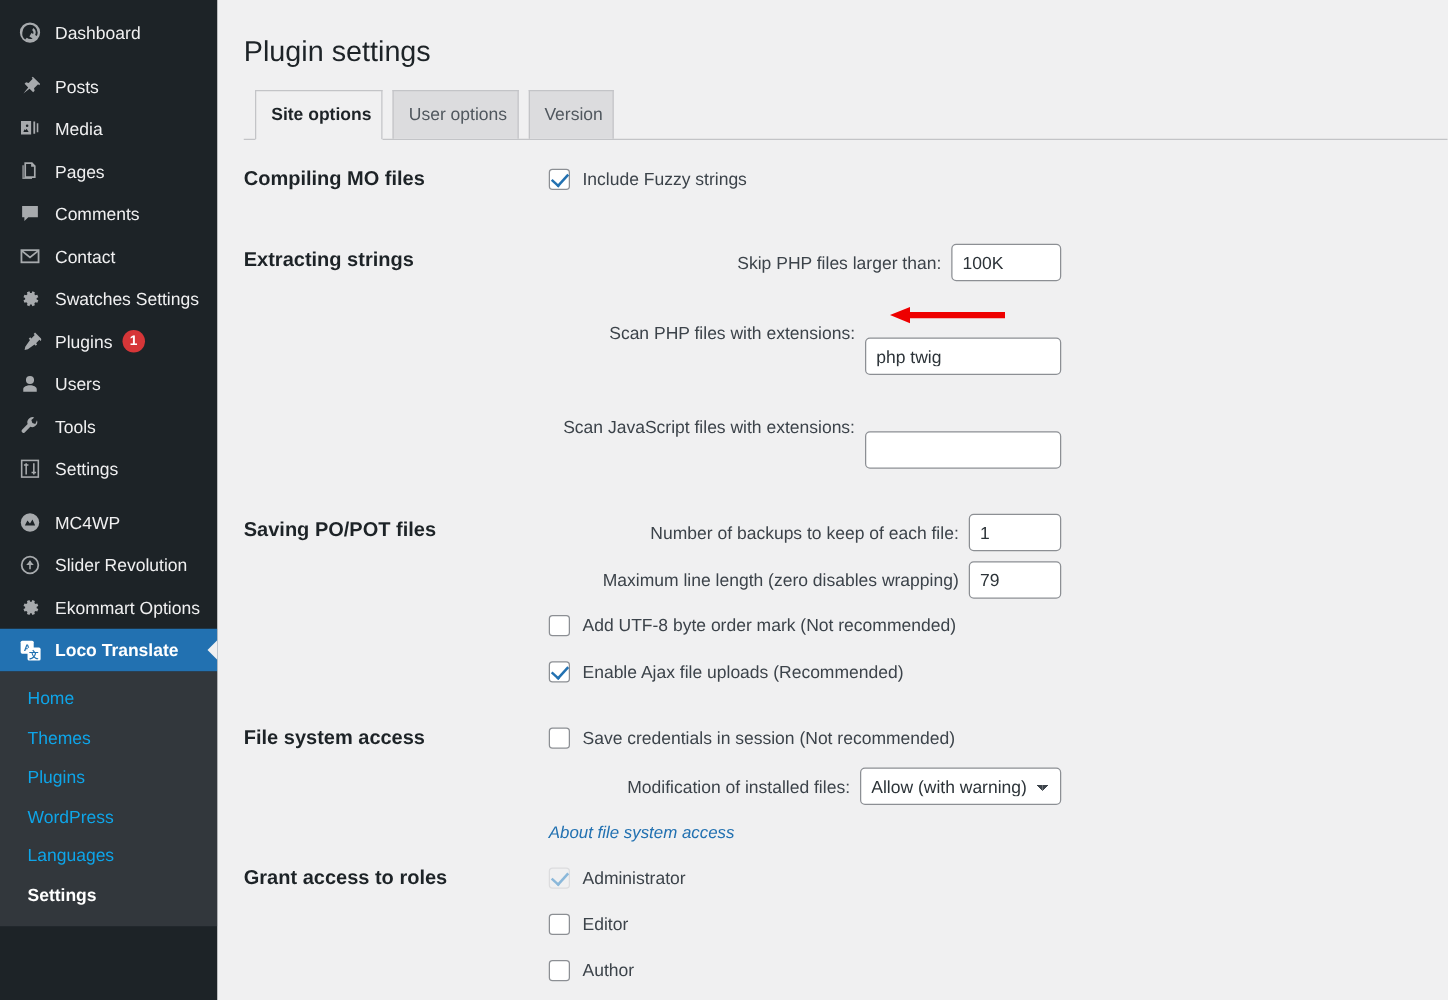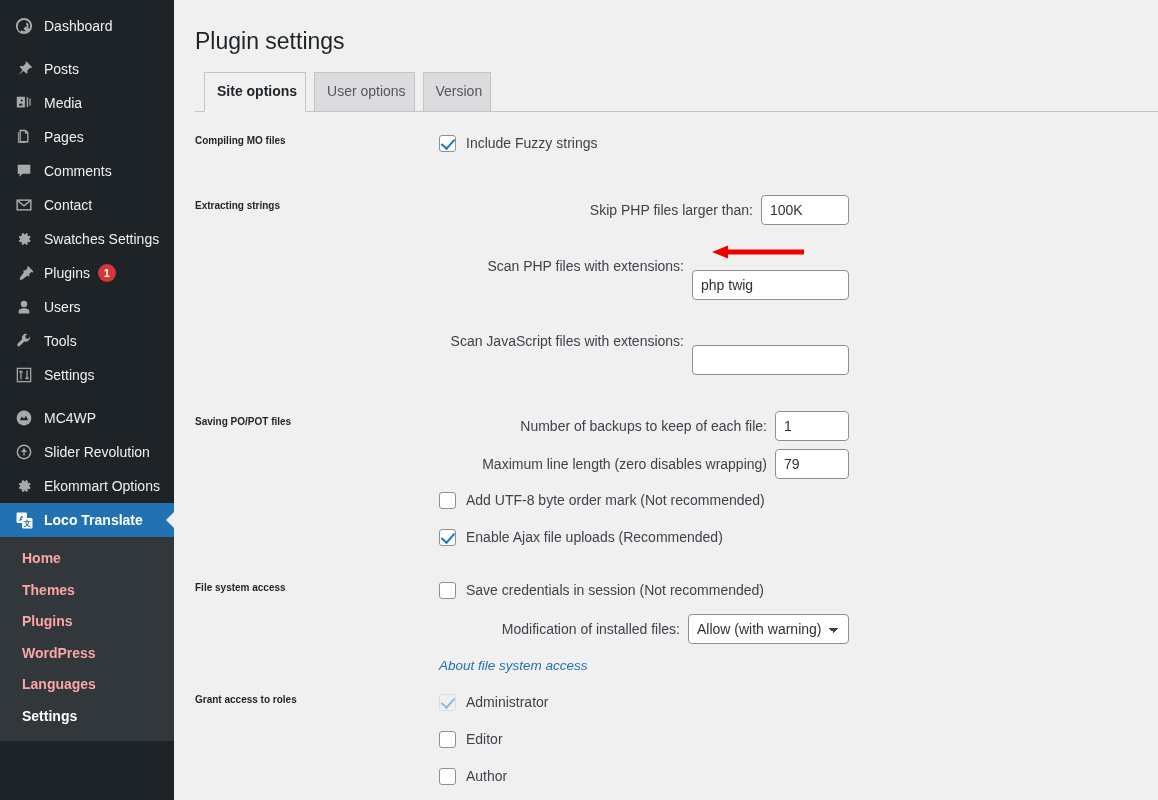--- a/index.html
+++ b/index.html
@@ -63,25 +63,24 @@
     background: #d63638;
     color: #fff;
     font-size: 11px; font-weight: 600;
     line-height: 1;
   }
   .menu-gap { height: 9px; }
   #submenu { background: #32373c; padding: 6px 0 8px 0; }
   .submenu-item {
     display: block;
     padding: 6px 0 6px 22px;
-    color: #fca5a5;
+    color: #0ea5e9;
     font-size: 14px;
     line-height: 1.4;
     cursor: pointer;
-    font-weight: bold;
   }
   .submenu-item.current { color: #fff; font-weight: 700; }
 
   
   #main {
     position: absolute; left: 174px; top: 0;
     width: 1020px; height: 800px;
     background: #f0f0f1;
     padding: 0 20px 0 21px;
     overflow: hidden;
@@ -127,21 +126,21 @@
 
   
   #settings-form { margin-top: 18px; }
   .section {
     display: flex;
     align-items: flex-start;
   }
   .section-label {
     width: 244px;
     flex: none;
-    font-size: 10px;
+    font-size: 16px;
     font-weight: 700;
     color: #1d2327;
     padding-top: 5px;
   }
   .section-fields { flex: 1 1 auto; }
 
   .row {
     display: flex;
     align-items: center;
     min-height: 28px;

